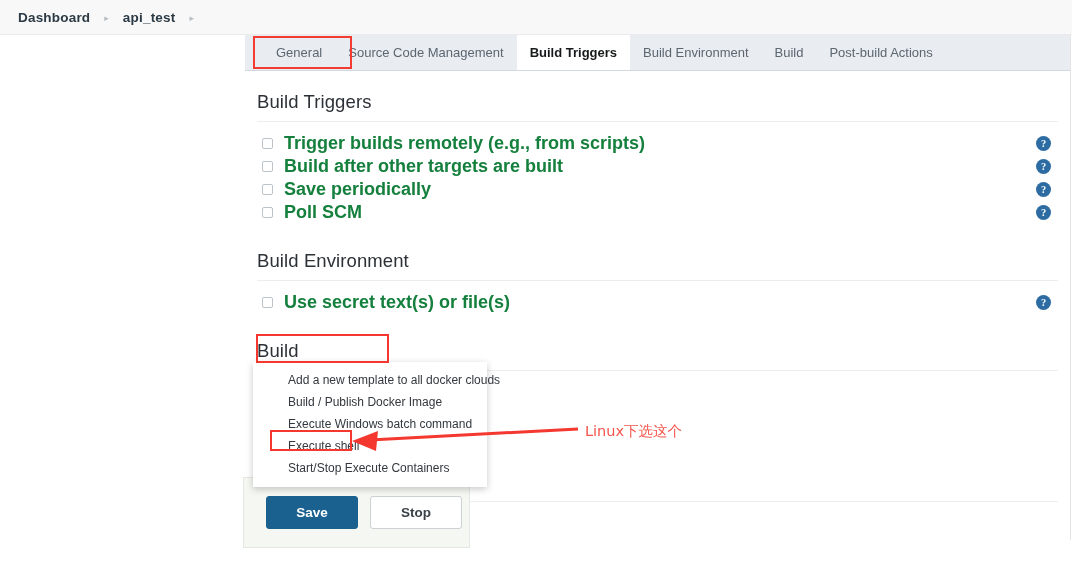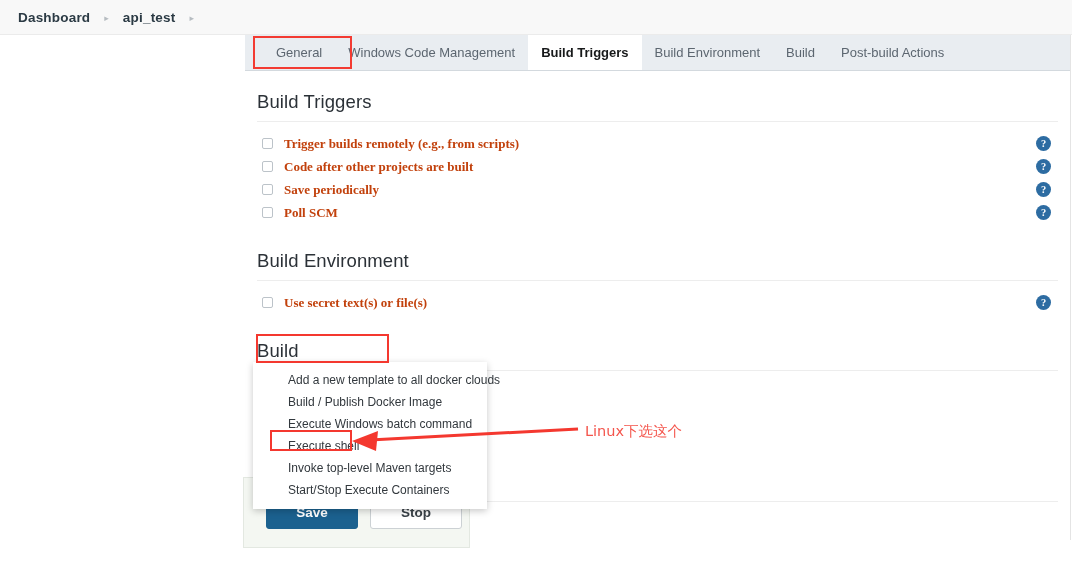--- a/index.html
+++ b/index.html
@@ -122,26 +122,25 @@
     width: 11px;
     height: 11px;
     border: 1px solid #bcc3c9;
     border-radius: 2px;
     background: #fff;
     box-sizing: border-box;
     margin-left: 5px;
     flex: none;
   }
   .check-label {
-    font-size: 13px;
-    color: #c2410c;
+    font-size: 18px;
+    color: #15803d;
     font-weight: bold;
     margin-left: 11px;
     white-space: nowrap;
-    font-family: Liberation Serif, serif;
   }
   .help-icon {
     position: absolute;
     right: 7px;
     width: 15px;
     height: 15px;
     border-radius: 50%;
     background: #2d6ca2;
     color: #fff;
     font-size: 10.5px;
@@ -293,40 +292,40 @@
   <span class="crumb crumb-dashboard">Dashboard</span>
   <span class="crumb-sep">▸</span>
   <span class="crumb">api_test</span>
   <span class="crumb-sep">▸</span>
 </div>
 
 <div class="config-panel">
 
   <div class="tab-strip">
     <div class="tab">General</div>
-    <div class="tab">Windows Code Management</div>
+    <div class="tab">Source Code Management</div>
     <div class="tab active">Build Triggers</div>
     <div class="tab">Build Environment</div>
     <div class="tab">Build</div>
     <div class="tab">Post-build Actions</div>
   </div>
 
   <div class="panel-body">
 
     <div class="section-title">Build Triggers</div>
     <div class="divider"></div>
 
     <div class="check-row">
       <span class="cbox"></span>
       <span class="check-label">Trigger builds remotely (e.g., from scripts)</span>
       <span class="help-icon">?</span>
     </div>
     <div class="check-row">
       <span class="cbox"></span>
-      <span class="check-label">Code after other projects are built</span>
+      <span class="check-label">Build after other targets are built</span>
       <span class="help-icon">?</span>
     </div>
     <div class="check-row">
       <span class="cbox"></span>
       <span class="check-label">Save periodically</span>
       <span class="help-icon">?</span>
     </div>
     <div class="check-row">
       <span class="cbox"></span>
       <span class="check-label">Poll SCM</span>
@@ -358,21 +357,20 @@
 
     <div class="divider"></div>
   </div>
 </div>
 
 <div class="dropdown">
   <div class="dd-item">Add a new template to all docker clouds</div>
   <div class="dd-item">Build / Publish Docker Image</div>
   <div class="dd-item">Execute Windows batch command</div>
   <div class="dd-item">Execute shell</div>
-  <div class="dd-item">Invoke top-level Maven targets</div>
   <div class="dd-item">Start/Stop Execute Containers</div>
 </div>
 
 <div class="footer-bar">
   <div class="save-btn">Save</div>
   <div class="apply-btn">Stop</div>
 </div>
 
 <div class="tab-hl-box"></div>
 <div class="btn-hl-box"></div>

